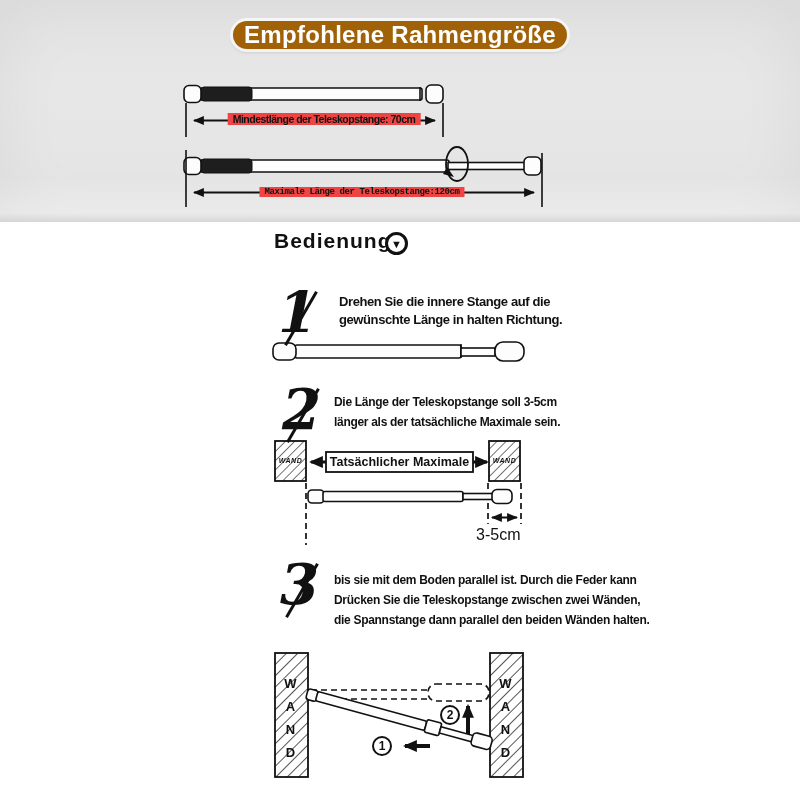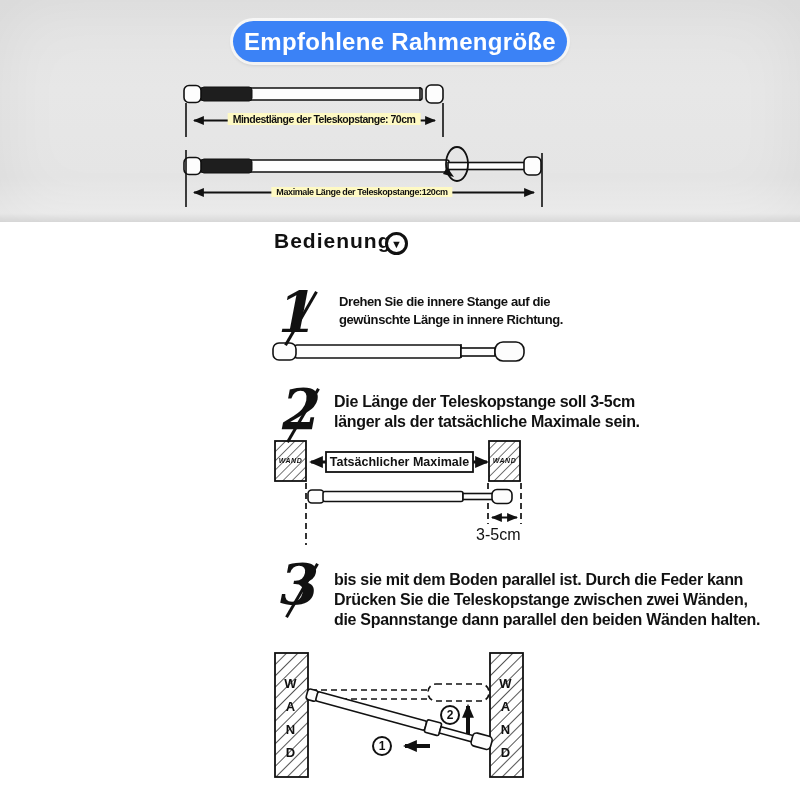--- a/index.html
+++ b/index.html
@@ -2,51 +2,51 @@
 <html><head>
 <meta charset="utf-8">
 <style>
   html,body{margin:0;padding:0;background:#fff;}
   .stage{position:relative;width:800px;height:800px;background:#ffffff;overflow:hidden;
          font-family:"Liberation Sans",sans-serif;color:#111;}
   
   .top-section{position:absolute;left:0;top:0;width:800px;height:222px;
     background:linear-gradient(to bottom,#e3e3e3 0%,#e7e7e7 40%,#e5e5e5 80%,#efefef 96%,#dddddd 100%);
     box-shadow:inset 0 0 70px rgba(0,0,0,0.05);}
-  .badge{position:absolute;left:233px;top:21px;width:334px;height:41px;background:#3b82f6;
+  .badge{position:absolute;left:233px;top:21px;width:334px;height:28px;background:#a16207;
     border-radius:22px;box-shadow:0 0 0 3px rgba(250,250,250,0.85),0 2px 4px rgba(0,0,0,0.25);
     display:flex;align-items:center;justify-content:center;z-index:3;}
   .badge span{color:#ffffff;font-size:24px;font-weight:700;letter-spacing:0.3px;white-space:nowrap;}
   
   #artwork{position:absolute;left:0;top:0;z-index:1;pointer-events:none;}
   .tube{fill:#fdfdfd;stroke:#111;stroke-width:1.6;}
   .grip{fill:#1e1e1e;stroke:#111;stroke-width:1;}
   .ln{stroke:#111;stroke-width:1.6;fill:none;}
   .arr2{stroke:#111;stroke-width:2;fill:none;}
   .arrT{stroke:#111;stroke-width:3;fill:none;}
   .arrB{stroke:#111;stroke-width:4;fill:none;}
   .dash{stroke:#111;stroke-width:1.7;fill:none;stroke-dasharray:6 4;}
   .spin{stroke:#111;stroke-width:1.8;fill:none;}
   .wall{stroke:#111;stroke-width:1.8;}
   
   .ov{position:absolute;z-index:2;white-space:nowrap;}
-  .meas{background:#fef9c3;padding:0 5px;font-weight:700;transform:translateX(-50%);}
+  .meas{background:#ef4444;padding:0 5px;font-weight:700;transform:translateX(-50%);}
   .meas.min{font-size:10.5px;letter-spacing:-0.5px;}
-  .meas.max{font-family:Liberation Sans, sans-serif;font-size:9px;letter-spacing:-0.4px;}
+  .meas.max{font-family:Liberation Mono, monospace;font-size:9px;letter-spacing:-0.4px;}
   .op-title{font-size:21px;font-weight:700;letter-spacing:1px;}
   .down-circle{position:absolute;z-index:2;width:23px;height:23px;border:3px solid #111;border-radius:50%;
     box-sizing:border-box;display:flex;align-items:center;justify-content:center;background:#fff;}
   .down-circle span{font-size:11px;line-height:1;margin-top:1px;color:#111;}
   .step-num{position:absolute;z-index:2;font-family:"DejaVu Serif",serif;font-style:italic;font-weight:700;
     font-size:56px;line-height:1;}
   .num-slash{position:absolute;z-index:2;width:62px;height:0;border-top:3px solid #111;transform:rotate(-60deg);}
   .step-text{position:absolute;z-index:2;font-weight:700;margin-left:12px;}
   .step-text div{white-space:nowrap;}
   .t1{font-size:13px;line-height:18px;letter-spacing:-0.4px;}
-  .t23{font-size:16px;line-height:20px;letter-spacing:-0.3px;}
+  .t23{font-size:12px;line-height:20px;letter-spacing:-0.3px;}
   .wand-sm{position:absolute;z-index:2;width:31px;text-align:center;font-size:7px;font-style:italic;
     font-weight:700;letter-spacing:0.5px;}
   .dist-label{position:absolute;z-index:2;left:326px;top:454px;width:147px;height:17px;line-height:17px;
     text-align:center;font-size:12.5px;font-weight:700;white-space:nowrap;}
   .overlap{position:absolute;z-index:2;left:476px;top:526px;font-size:16px;}
   .wand-v{position:absolute;z-index:2;writing-mode:vertical-rl;text-orientation:upright;
     font-size:13px;font-weight:700;letter-spacing:8px;line-height:1;}
   .marker{position:absolute;z-index:2;width:20px;height:20px;border:2px solid #111;border-radius:50%;
     box-sizing:border-box;background:#fff;display:flex;align-items:center;justify-content:center;
     font-size:12px;font-weight:700;}
@@ -157,21 +157,21 @@
 
   <div class="ov op-title" style="left:274px;top:229px;">Bedienung</div>
   <div class="down-circle" style="left:385px;top:232px;">
     <span>▼</span>
   </div>
 
   <div class="step-num" style="left:278px;top:284px;">1</div>
   <div class="num-slash" style="left:270px;top:317px;"></div>
   <div class="step-text t1" style="left:327px;top:293px;">
     <div>Drehen Sie die innere Stange auf die</div>
-    <div>gewünschte Länge in innere Richtung.</div>
+    <div>gewünschte Länge in halten Richtung.</div>
   </div>
 
   <div class="step-num" style="left:282px;top:381px;">2</div>
   <div class="num-slash" style="left:272px;top:414px;"></div>
   <div class="step-text t23" style="left:322px;top:392px;">
     <div>Die Länge der Teleskopstange soll 3-5cm</div>
     <div>länger als der tatsächliche Maximale sein.</div>
   </div>
   <div class="wand-sm" style="left:275px;top:457px;">WAND</div>
   <div class="wand-sm" style="left:489px;top:457px;">WAND</div>

